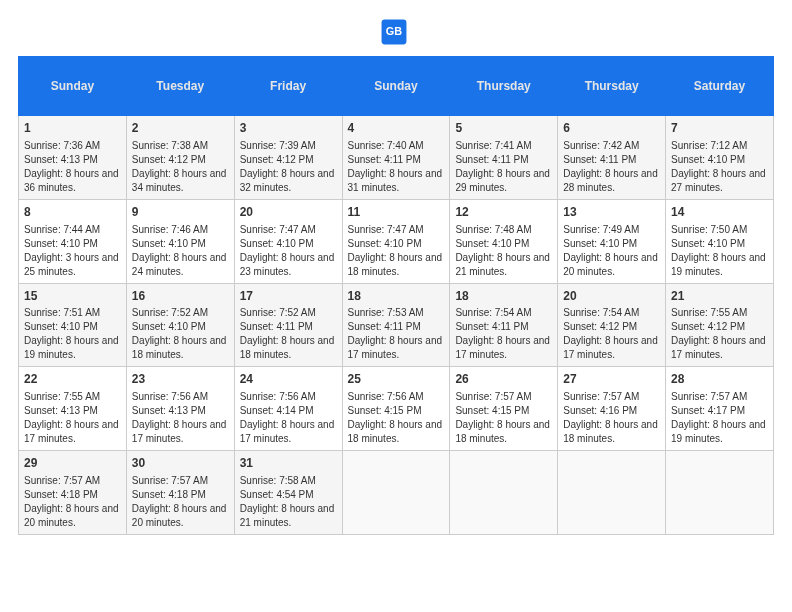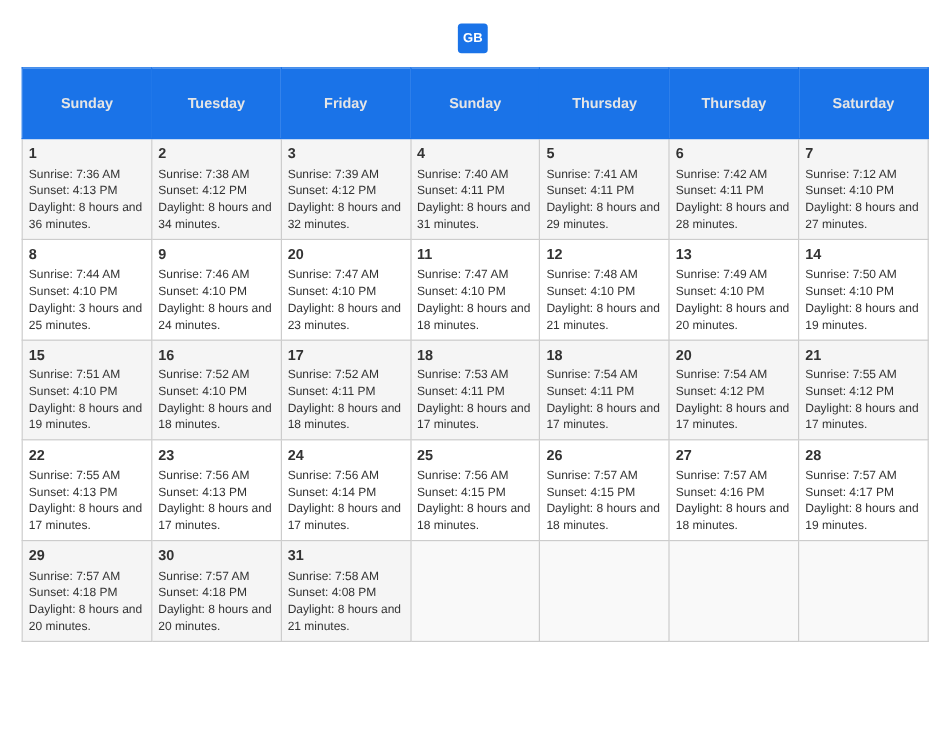--- a/index.html
+++ b/index.html
@@ -159,21 +159,21 @@
           <td><span class="day-num">23</span><span>Sunrise: 7:56 AM</span><br><span>Sunset: 4:13 PM</span><br><span>Daylight: 8 hours and 17 minutes.</span></td>
           <td><span class="day-num">24</span><span>Sunrise: 7:56 AM</span><br><span>Sunset: 4:14 PM</span><br><span>Daylight: 8 hours and 17 minutes.</span></td>
           <td><span class="day-num">25</span><span>Sunrise: 7:56 AM</span><br><span>Sunset: 4:15 PM</span><br><span>Daylight: 8 hours and 18 minutes.</span></td>
           <td><span class="day-num">26</span><span>Sunrise: 7:57 AM</span><br><span>Sunset: 4:15 PM</span><br><span>Daylight: 8 hours and 18 minutes.</span></td>
           <td><span class="day-num">27</span><span>Sunrise: 7:57 AM</span><br><span>Sunset: 4:16 PM</span><br><span>Daylight: 8 hours and 18 minutes.</span></td>
           <td><span class="day-num">28</span><span>Sunrise: 7:57 AM</span><br><span>Sunset: 4:17 PM</span><br><span>Daylight: 8 hours and 19 minutes.</span></td>
         </tr>
         <tr>
           <td><span class="day-num">29</span><span>Sunrise: 7:57 AM</span><br><span>Sunset: 4:18 PM</span><br><span>Daylight: 8 hours and 20 minutes.</span></td>
           <td><span class="day-num">30</span><span>Sunrise: 7:57 AM</span><br><span>Sunset: 4:18 PM</span><br><span>Daylight: 8 hours and 20 minutes.</span></td>
-          <td><span class="day-num">31</span><span>Sunrise: 7:58 AM</span><br><span>Sunset: 4:08 PM</span><br><span>Daylight: 8 hours and 21 minutes.</span></td>
+          <td><span class="day-num">31</span><span>Sunrise: 7:58 AM</span><br><span>Sunset: 4:54 PM</span><br><span>Daylight: 8 hours and 21 minutes.</span></td>
           <td class="empty"></td>
           <td class="empty"></td>
           <td class="empty"></td>
           <td class="empty"></td>
         </tr>
       </tbody>
   </table>
 </div>
 
 </body></html>

